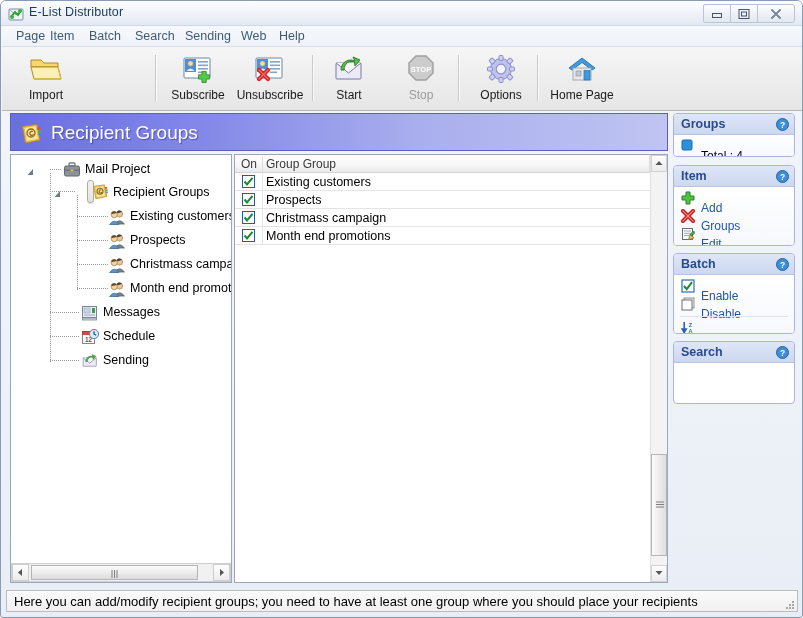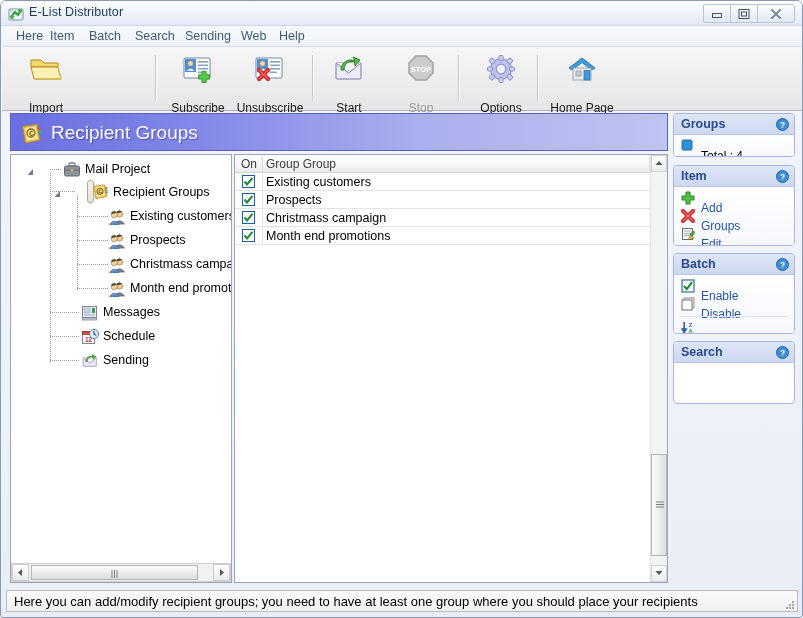--- a/index.html
+++ b/index.html
@@ -91,21 +91,21 @@
   .tb-ico {
     position: relative;
     height: 34px;
     margin: 2px auto 0;
     display: block;
   }
   .tb-lbl {
     display: block;
     font-size: 12px;
     color: #1a1a1a;
-    margin-top: 14px;
+    margin-top: 1px;
     white-space: nowrap;
     text-align: center;
   }
   .tb-lbl.disabled { color: #9b9b9b; }
   .tb-sep {
     position: absolute; top: 8px;
     width: 1px; height: 46px;
     background: #c9c9c9;
     border-right: 1px solid #fbfbfb;
   }
@@ -379,21 +379,21 @@
     </div>
     <div class="win-btn" id="btn-close">
       <svg width="13" height="11" viewBox="0 0 13 11">
         <path d="M2 1 L11 10 M11 1 L2 10" stroke="#42536b" stroke-width="1.6" fill="none"></path>
         <path d="M2 1 L11 10 M11 1 L2 10" stroke="#9fb0c4" stroke-width="0.6" fill="none"></path>
       </svg>
     </div>
   </div>
 
   <div id="menubar">
-    <span class="menu-item" style="left:12px">Here</span>
+    <span class="menu-item" style="left:12px">Page</span>
     <span class="menu-item" style="left:46px">Item</span>
     <span class="menu-item" style="left:85px">Batch</span>
     <span class="menu-item" style="left:131px">Search</span>
     <span class="menu-item" style="left:181px">Sending</span>
     <span class="menu-item" style="left:237px">Web</span>
     <span class="menu-item" style="left:275px">Help</span>
   </div>
 
   <div id="toolbar">
 

